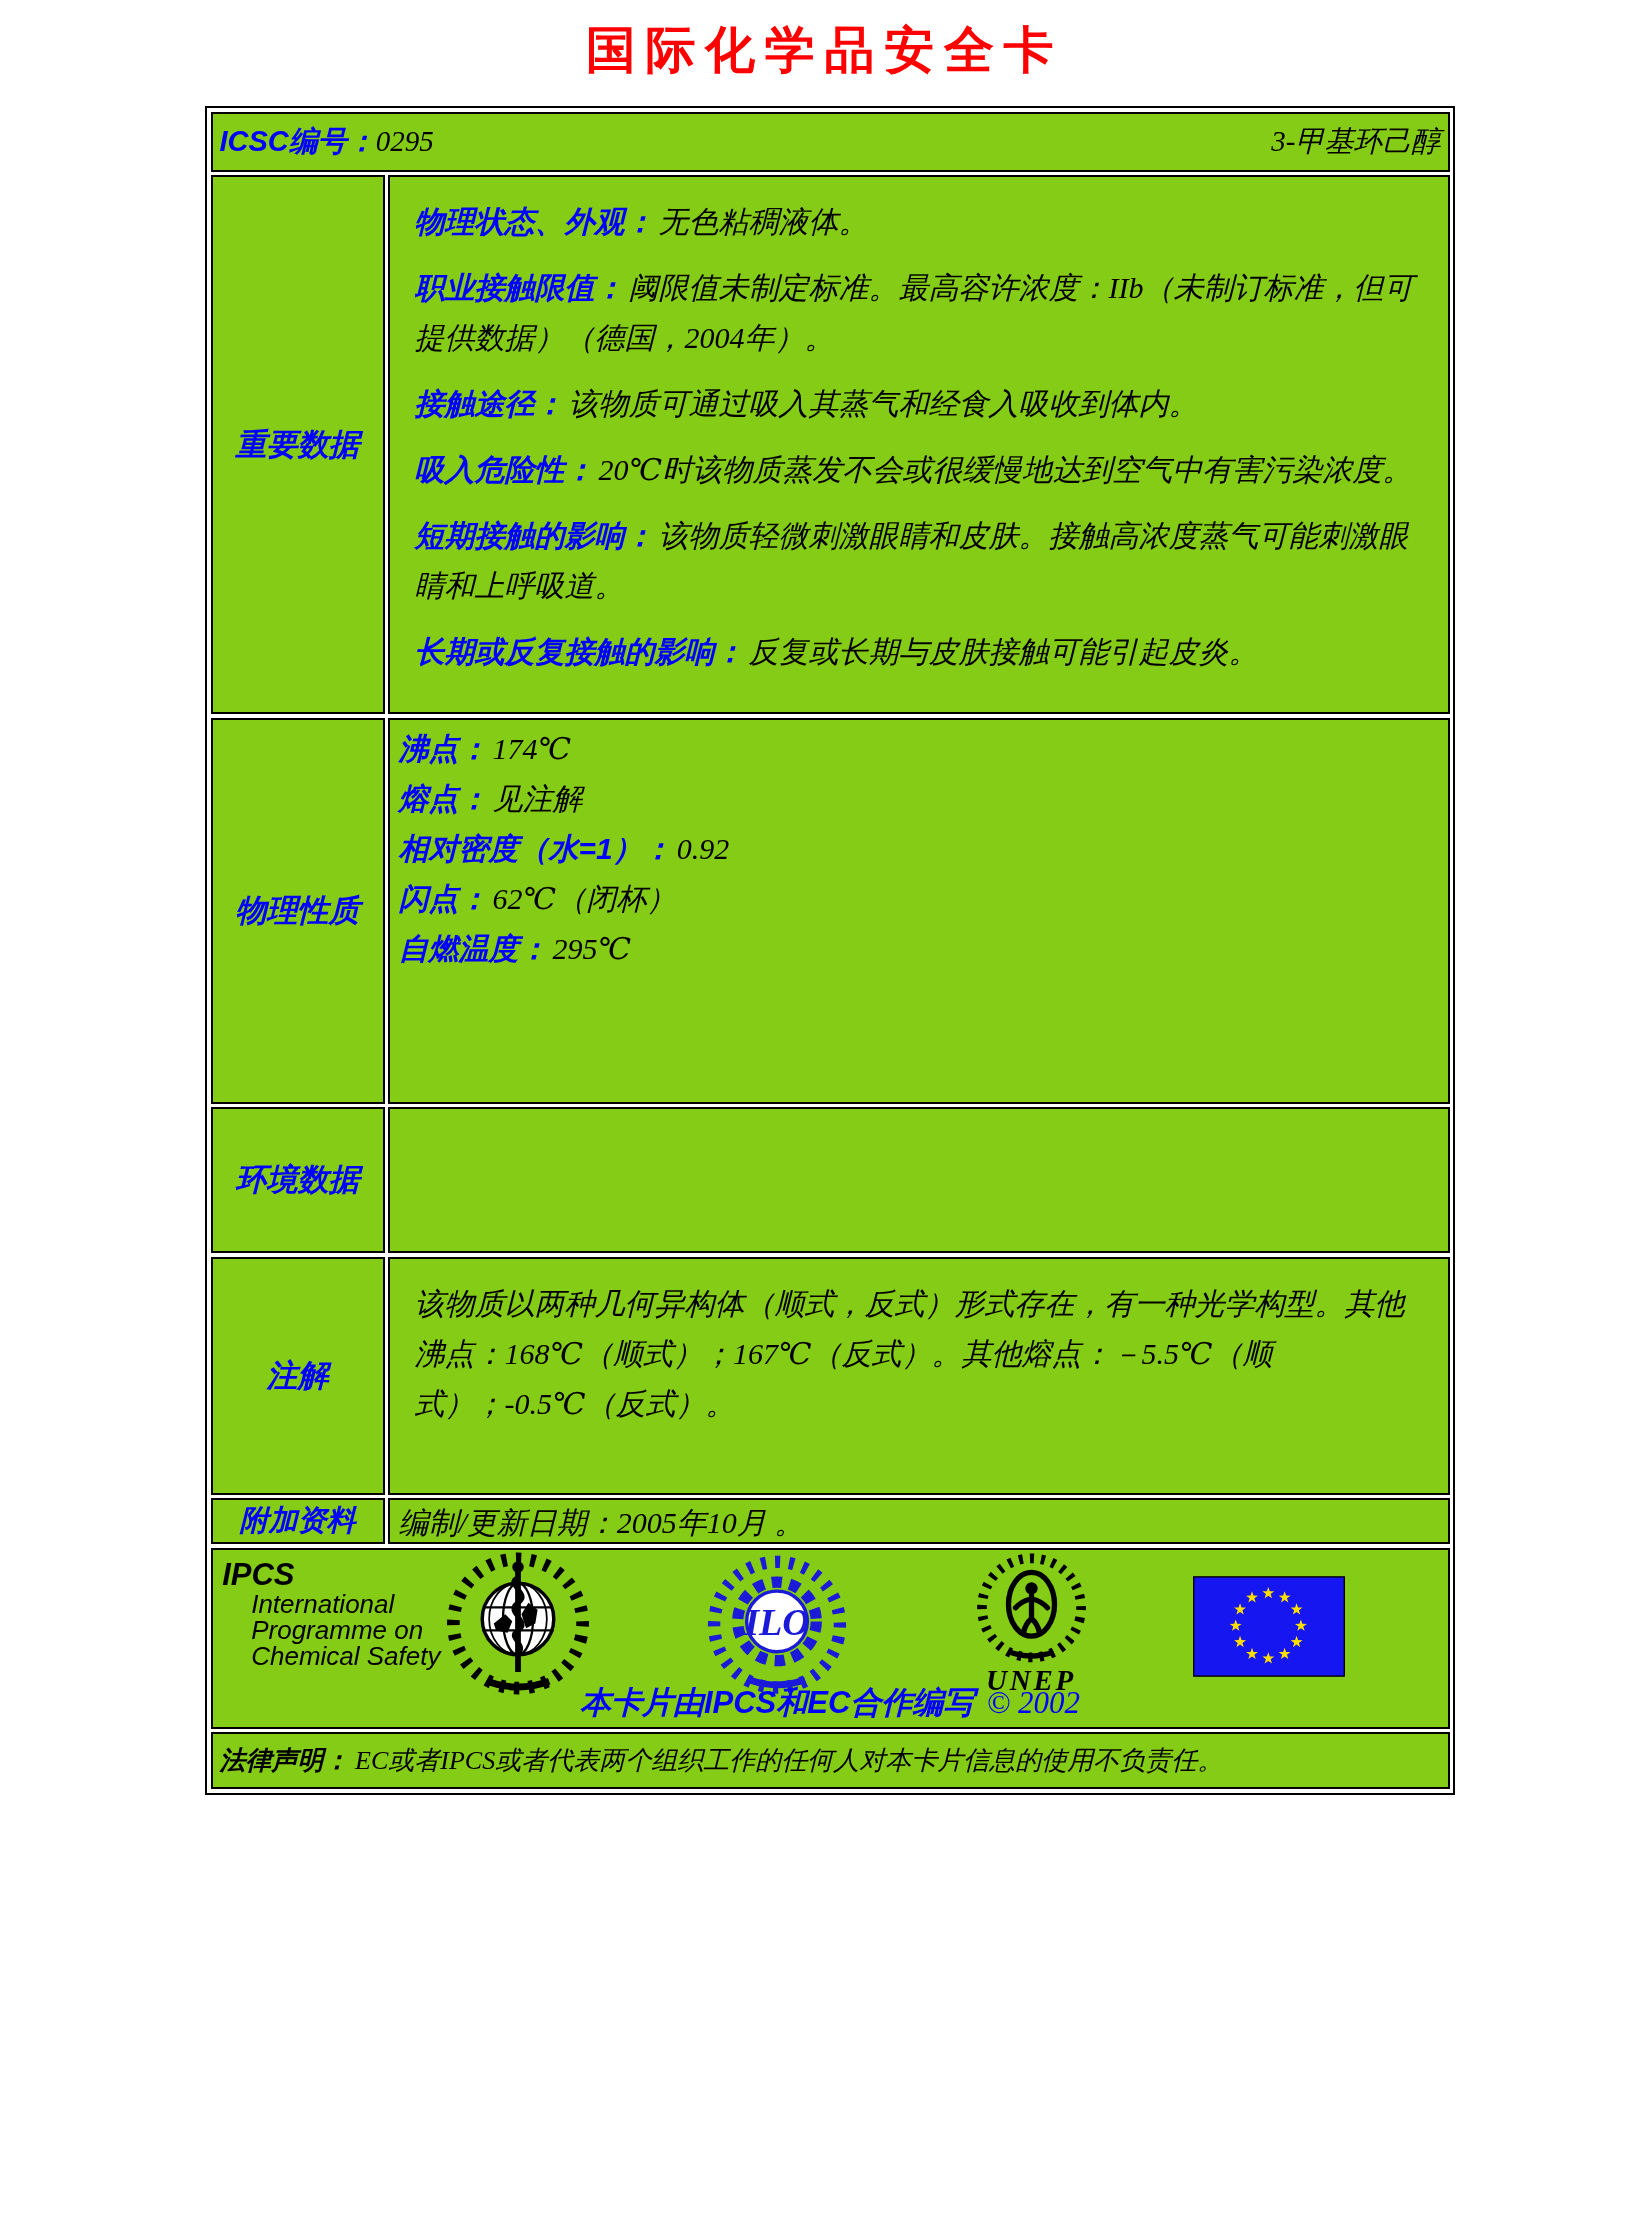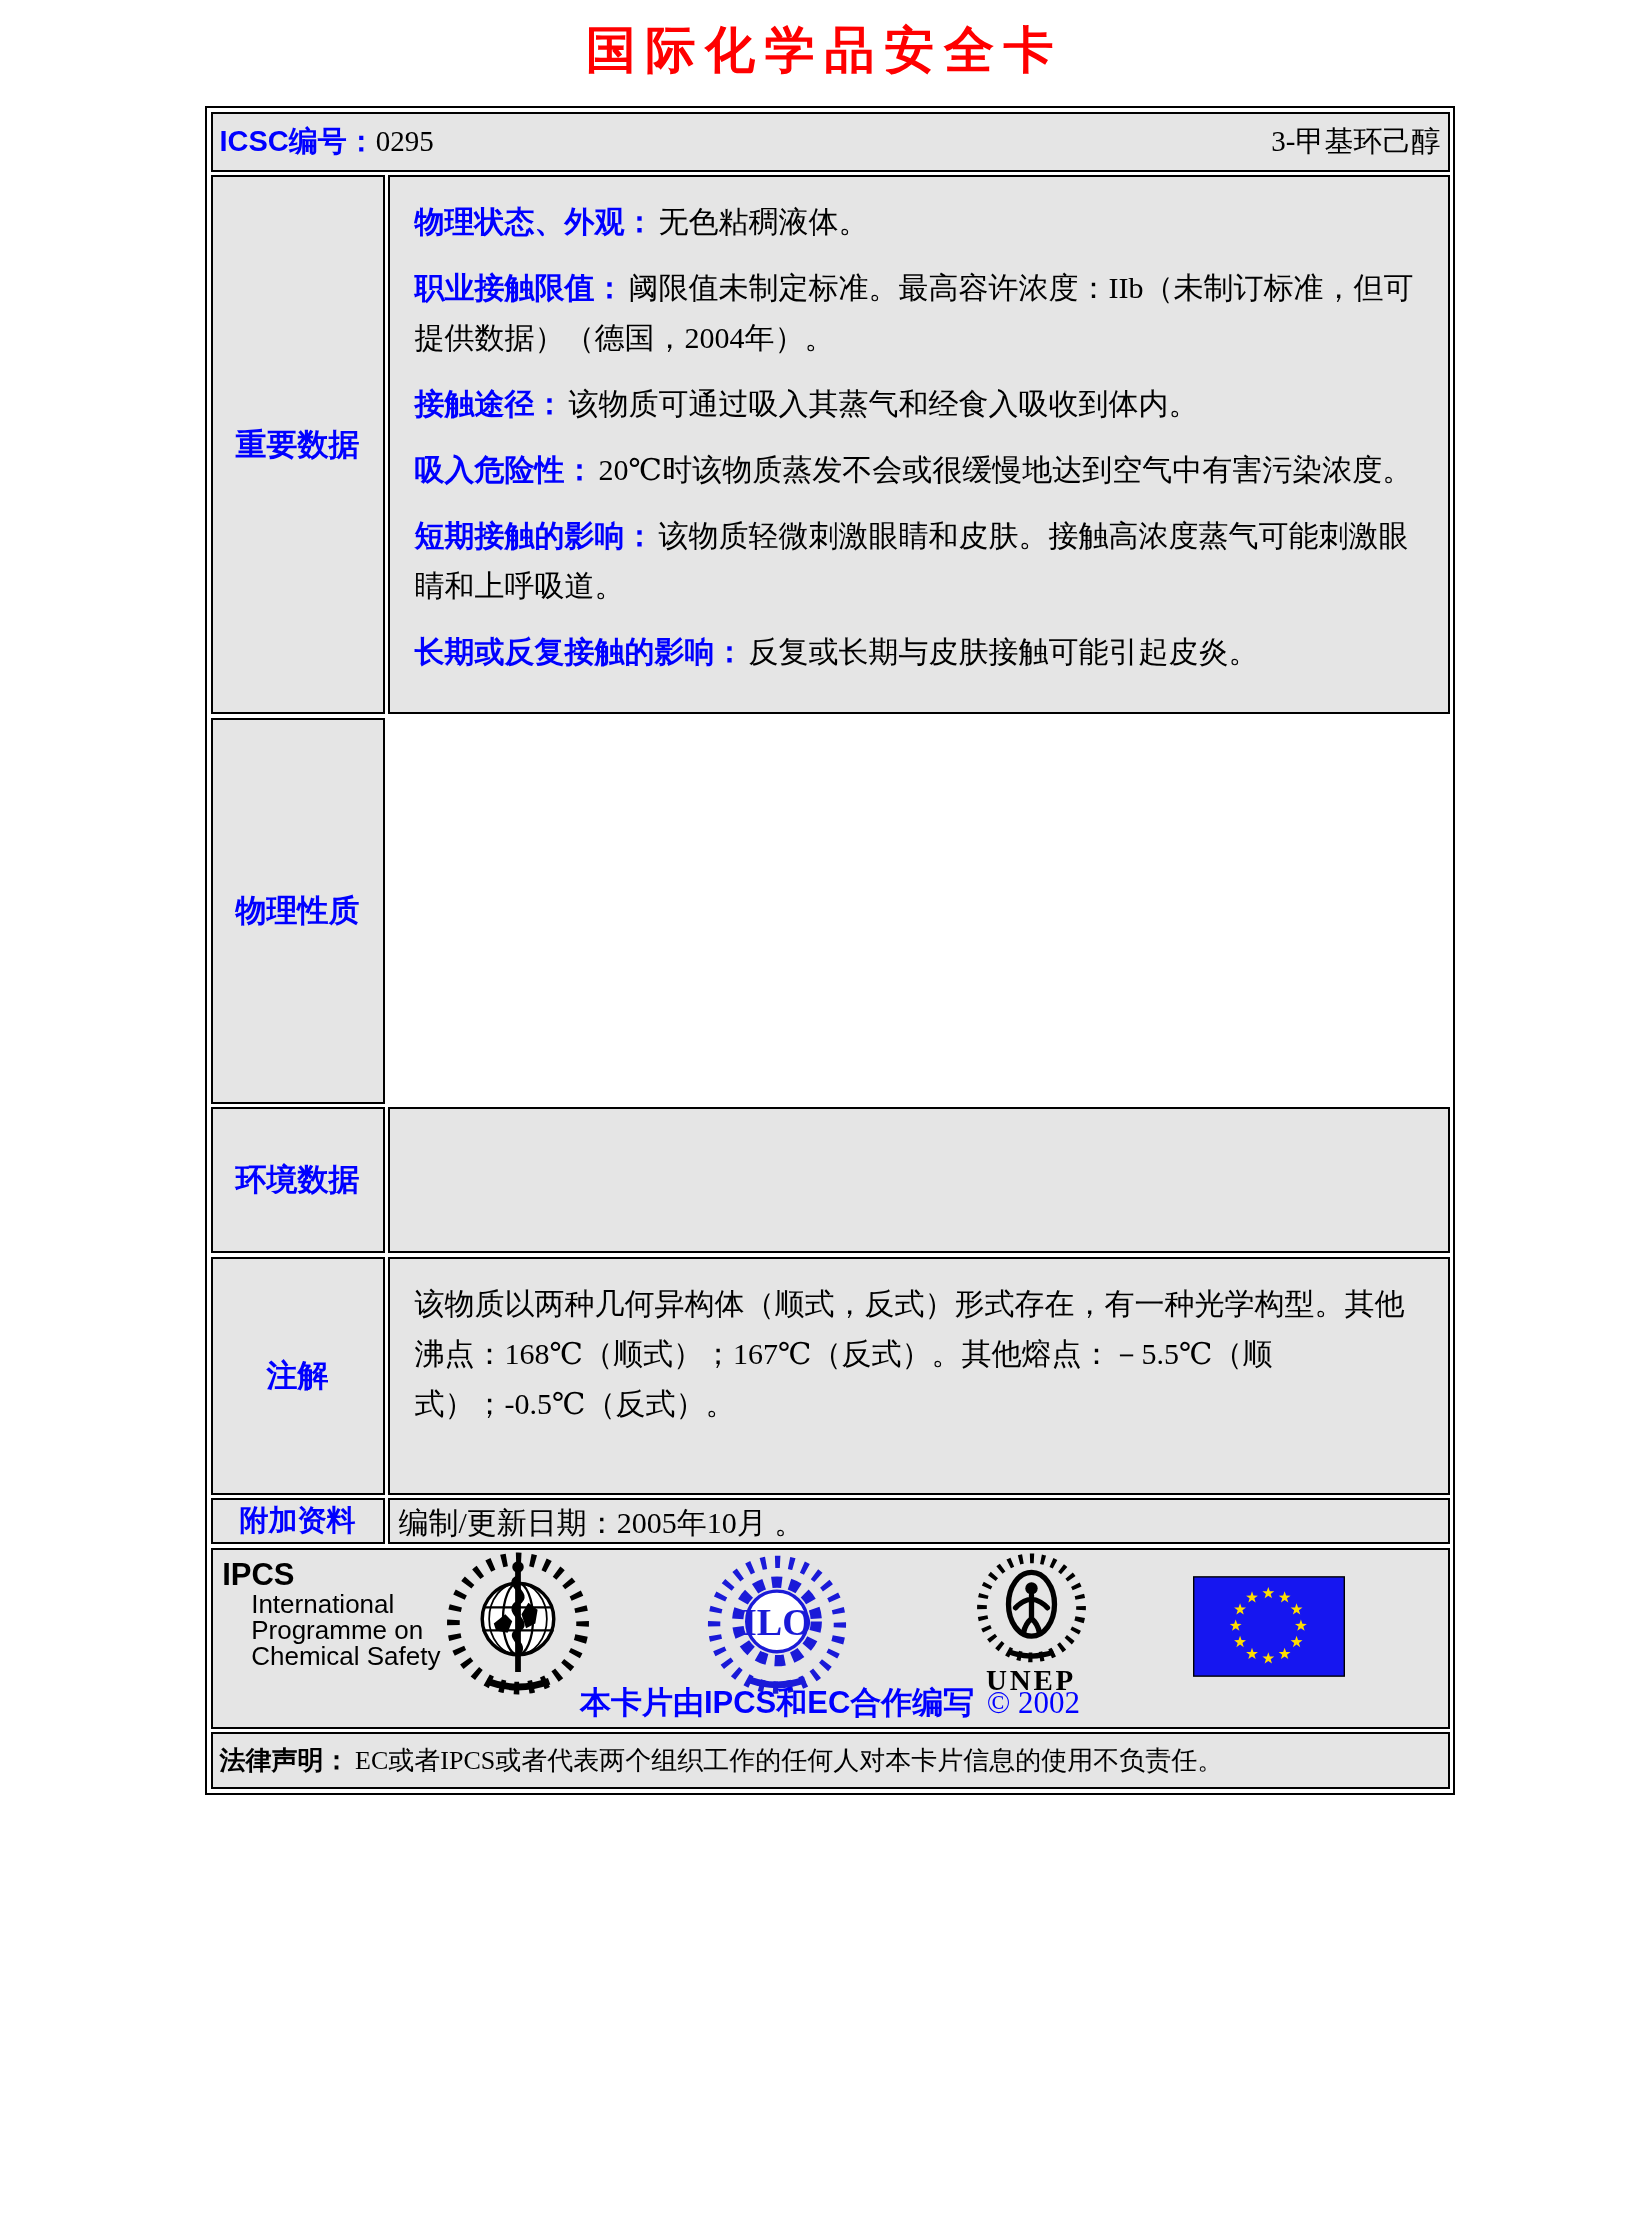--- a/index.html
+++ b/index.html
@@ -14,21 +14,21 @@
     text-align:center; color:#ff0000; font-weight:bold;
     font-size:50px; letter-spacing:9.7px;
     font-family:"Liberation Serif","DejaVu Serif",serif;
   }
   .card {
     position:absolute; left:205px; top:106px; width:1250px;
     border:2.8px solid #000; padding:3.5px; box-sizing:border-box; background:#fff;
   }
   .row { display:flex; gap:3.5px; margin-bottom:3.5px; align-items:stretch; }
   .row:last-child { margin-bottom:0; }
-  .box { border:2.1px solid #000; box-sizing:border-box; background:#e5e5e5; }
+  .box { border:2.1px solid #000; box-sizing:border-box; background:#84cc16;font-style:italic; }
 
   
   .hdr { height:60px; width:100%; display:flex; align-items:center;
          justify-content:space-between; padding:0 7px; font-size:29px; }
   .blue-bold { color:#0000FF; font-weight:bold;
          font-family:"Liberation Sans","DejaVu Sans",sans-serif; }
 
   
   .label-cell { flex:0 0 174px; display:flex; align-items:center; justify-content:center;
          text-align:center; color:#0000FF; font-weight:bold; font-size:31px;
@@ -97,20 +97,27 @@
         <p class="imp-item"><span class="blab">职业接触限值：</span><span>阈限值未制定标准。最高容许浓度：IIb（未制订标准，但可提供数据）（德国，2004年）。</span></p>
         <p class="imp-item"><span class="blab">接触途径：</span><span>该物质可通过吸入其蒸气和经食入吸收到体内。</span></p>
         <p class="imp-item"><span class="blab">吸入危险性：</span><span>20℃时该物质蒸发不会或很缓慢地达到空气中有害污染浓度。</span></p>
         <p class="imp-item"><span class="blab">短期接触的影响：</span><span>该物质轻微刺激眼睛和皮肤。接触高浓度蒸气可能刺激眼睛和上呼吸道。</span></p>
         <p class="imp-item"><span class="blab">长期或反复接触的影响：</span><span>反复或长期与皮肤接触可能引起皮炎。</span></p>
       </div>
     </div>
 
     <div class="row row-physical">
       <div class="box label-cell">物理性质</div>
+      <div class="box content-cell">
+        <div class="prop-line"><span class="blab">沸点：</span><span>174℃</span></div>
+        <div class="prop-line"><span class="blab">熔点：</span><span>见注解</span></div>
+        <div class="prop-line"><span class="blab">相对密度（水=1）：</span><span>0.92</span></div>
+        <div class="prop-line"><span class="blab">闪点：</span><span>62℃（闭杯）</span></div>
+        <div class="prop-line"><span class="blab">自燃温度：</span><span>295℃</span></div>
+      </div>
     </div>
 
     <div class="row row-env">
       <div class="box label-cell">环境数据</div>
       <div class="box content-cell"></div>
     </div>
 
     <div class="row row-notes">
       <div class="box label-cell">注解</div>
       <div class="box content-cell">

